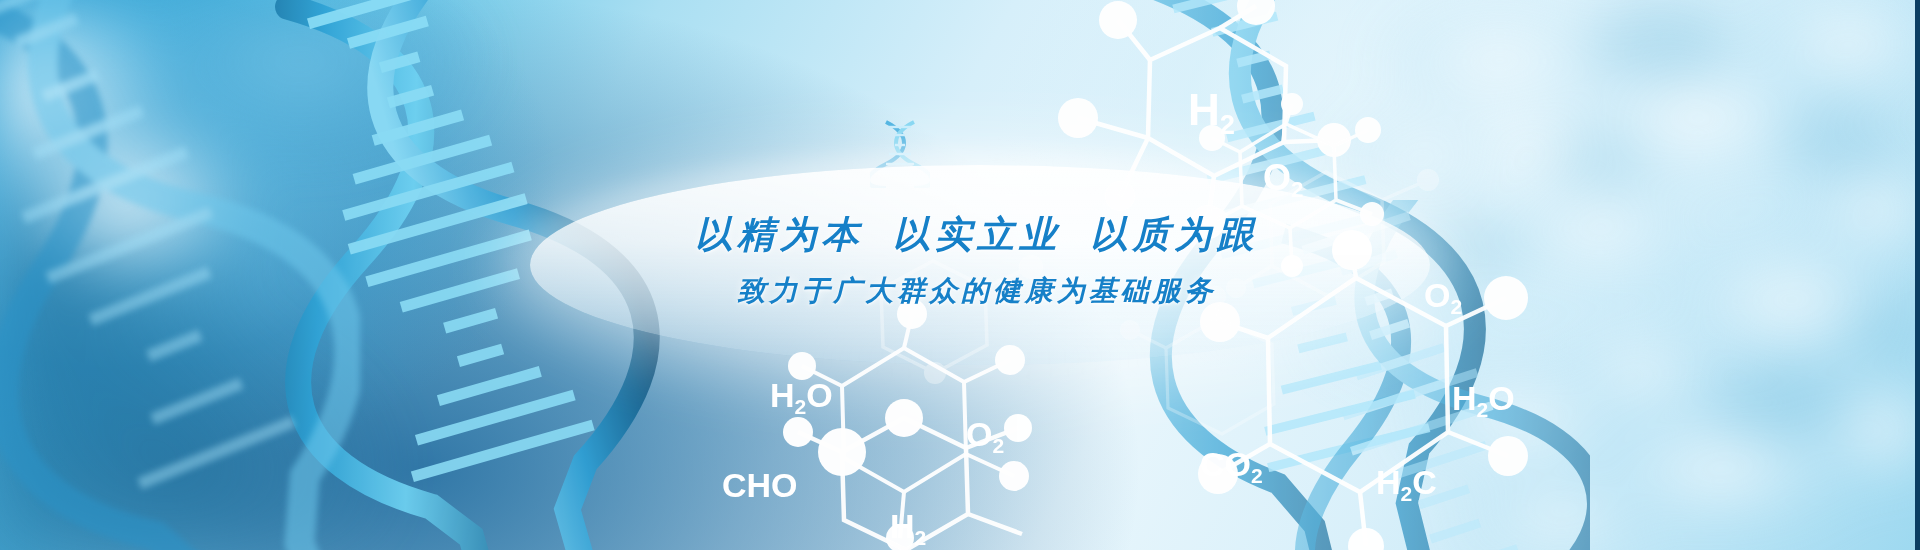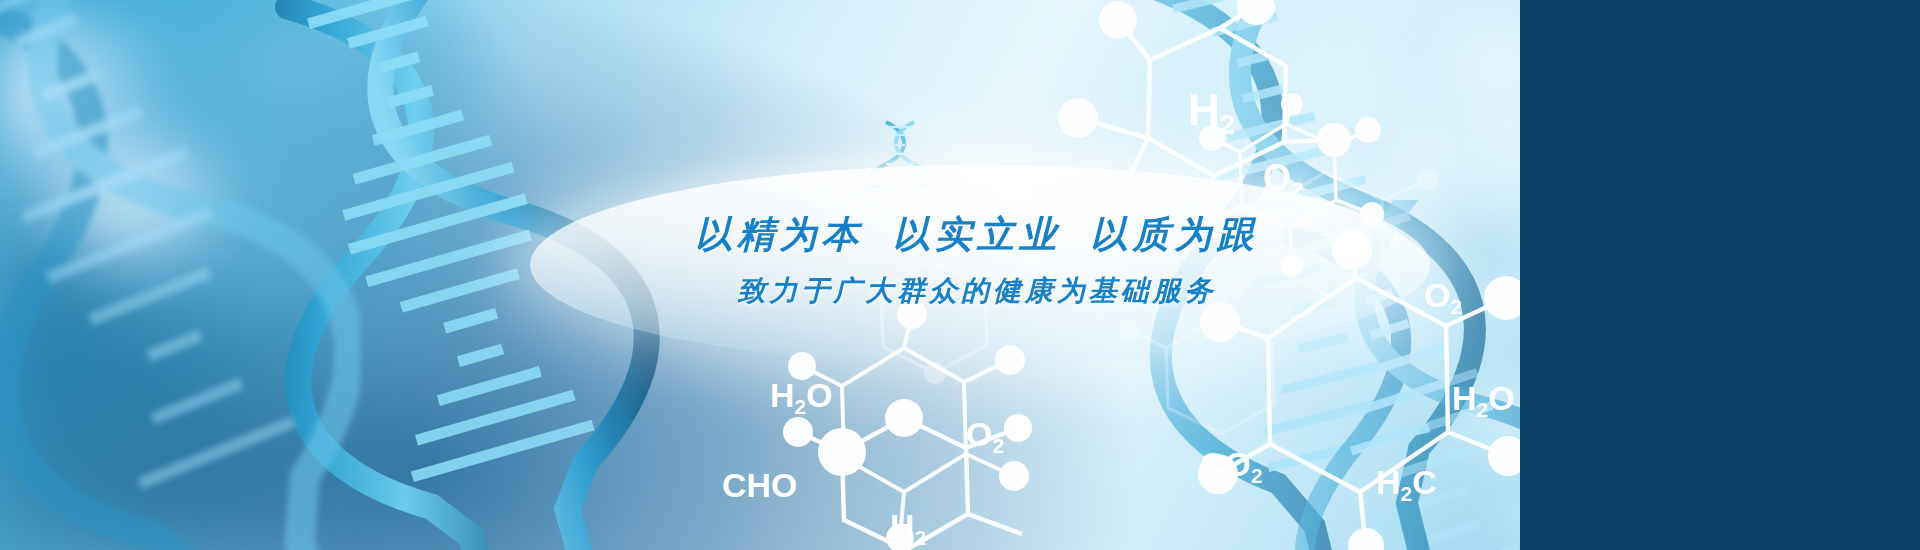--- a/index.html
+++ b/index.html
@@ -1,21 +1,21 @@
 <!DOCTYPE html>
 <html><head>
 <meta charset="utf-8">
 <style>
   * { margin:0; padding:0; box-sizing:border-box; }
   html,body { width:1920px; height:550px; overflow:hidden; background:#0b3e63; }
   body { font-family:"Liberation Sans", sans-serif; }
 
   #banner {
     position:relative;
-    width:1520px; height:550px;
+    width:1915px; height:550px;
     overflow:hidden;
     background:
       radial-gradient(ellipse 700px 420px at 1500px 120px, rgba(236,248,253,.95) 0%, rgba(209,238,250,.55) 45%, rgba(209,238,250,0) 72%),
       radial-gradient(ellipse 560px 380px at 120px 180px, rgba(120,200,236,.70) 0%, rgba(60,160,210,.35) 50%, rgba(60,160,210,0) 78%),
       radial-gradient(ellipse 900px 600px at 420px 470px, rgba(22,96,150,.82) 0%, rgba(22,96,150,.30) 55%, rgba(22,96,150,0) 80%),
       linear-gradient(118deg,#39a8d8 0%, #59c0e4 14%, #aadff2 30%, #d6effa 46%, #e8f6fc 60%, #d9f0fa 74%, #bfe6f6 88%, #9ed9f0 100%);
   }
   .cellfield { position:absolute; inset:0; filter:blur(26px); opacity:.85; }
 
   

